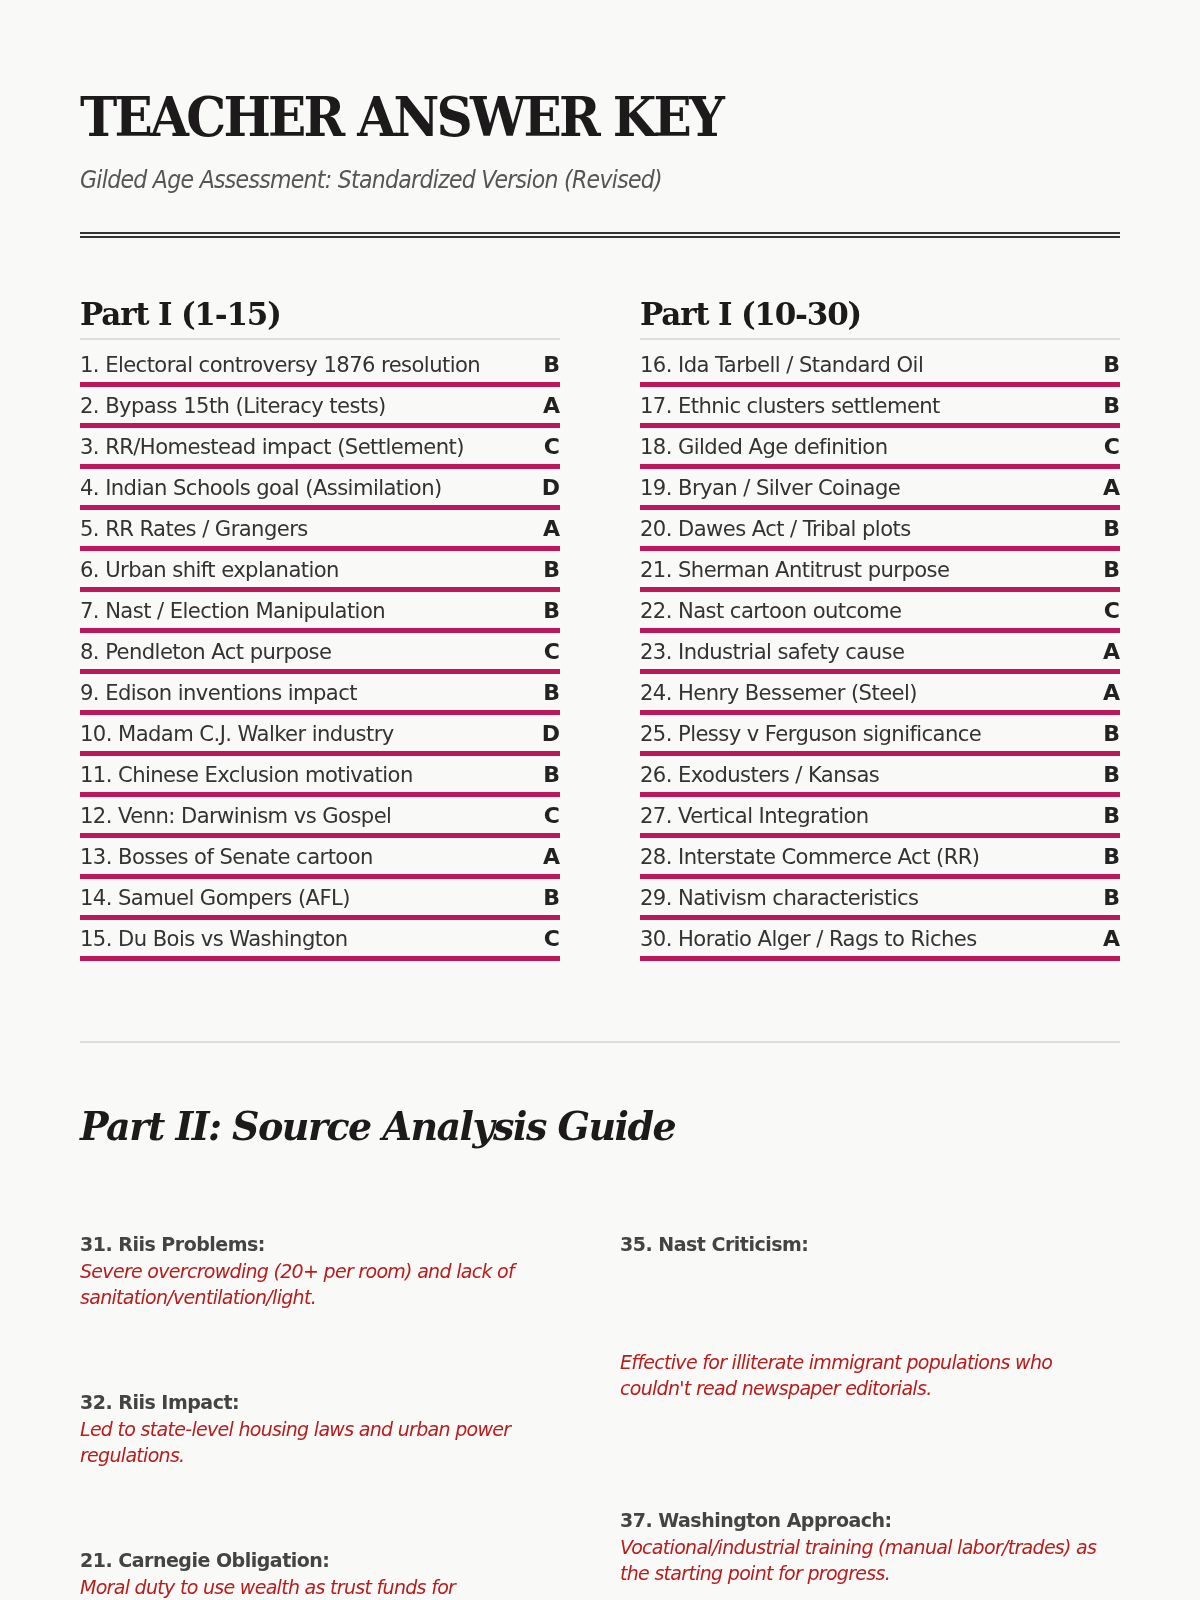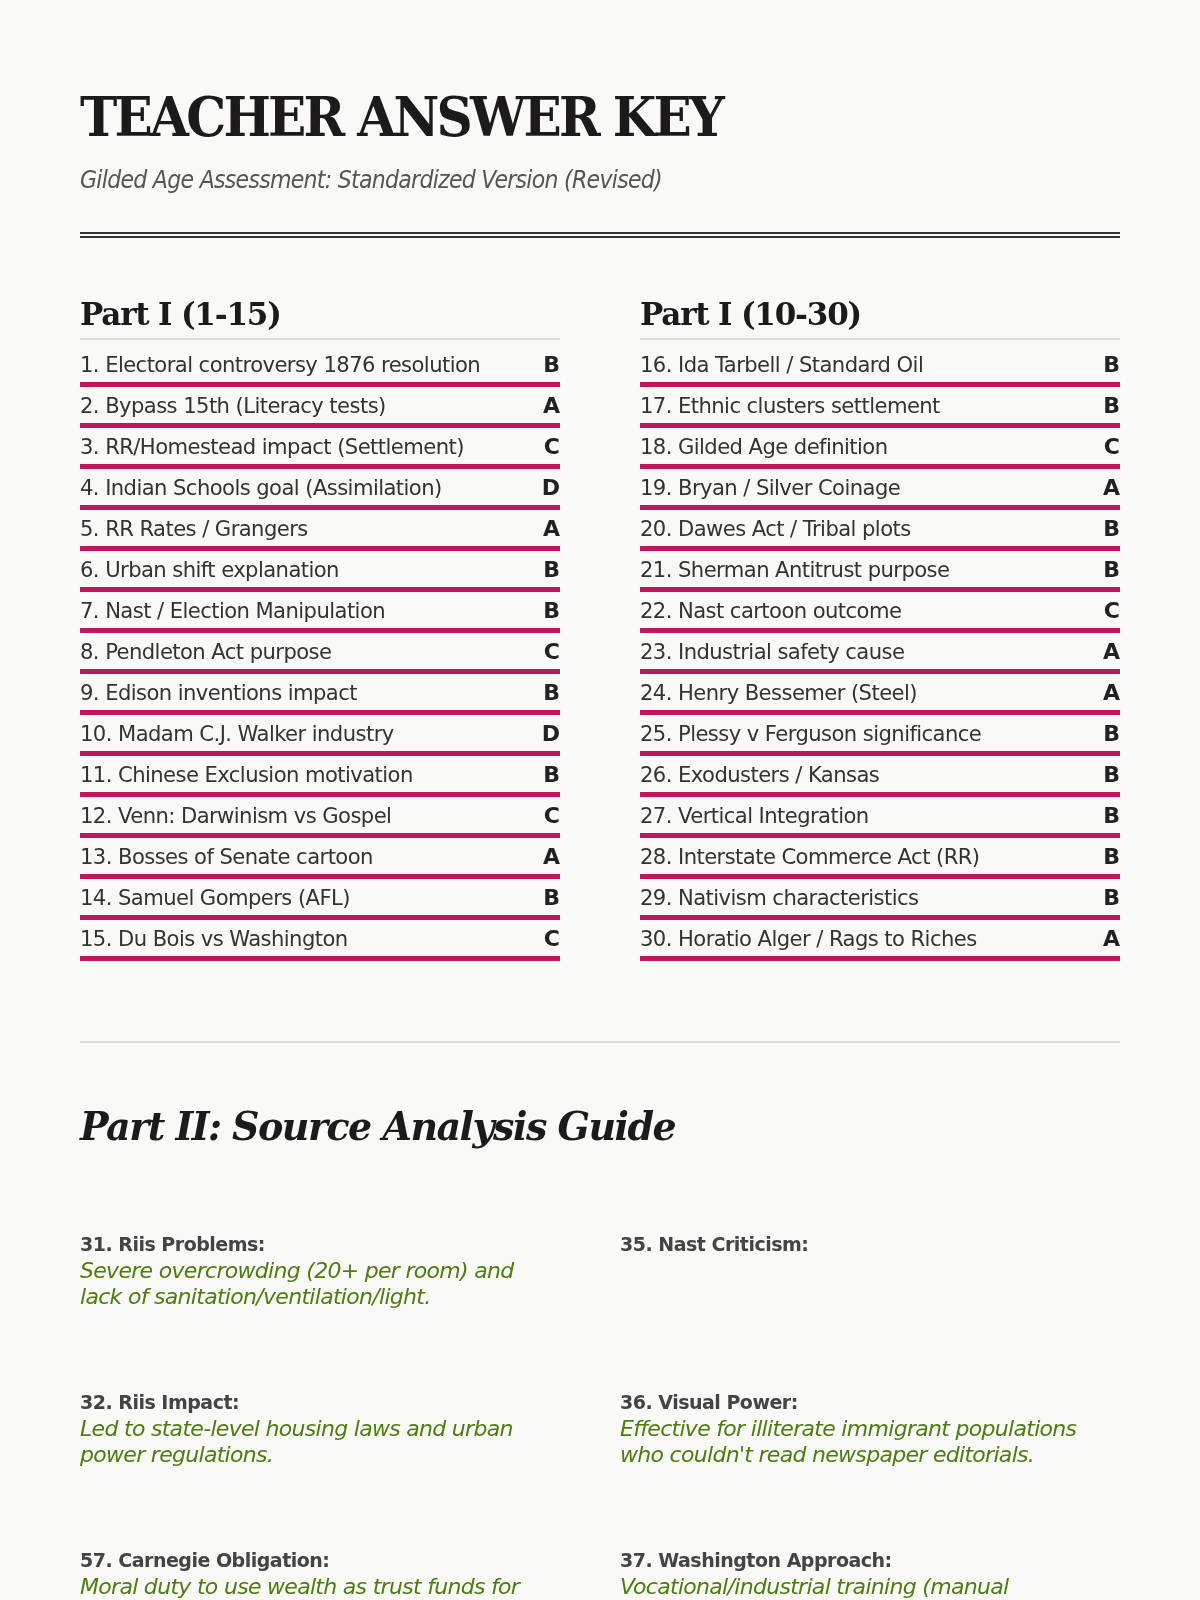--- a/index.html
+++ b/index.html
@@ -120,22 +120,22 @@
     .g-label {
       font-weight: bold;
       font-size: 19px;
       color: #444;
       line-height: 27px;
       letter-spacing: -0.5px;
       margin-top: 40px;
     }
     .g-desc {
       font-style: italic;
-      font-size: 22px;
-      color: #4d7c0f;
+      font-size: 19px;
+      color: #b91c1c;
       line-height: 26px;
       letter-spacing: -0.7px;
     }
   </style>
 </head>
 <body>
 
 <div class="page">
   <h1 class="title">TEACHER ANSWER KEY</h1>
   <div class="subtitle">Gilded Age Assessment: Standardized Version (Revised)</div>
@@ -282,34 +282,33 @@
     <div>
         <div class="g-item">
           <div class="g-label">31. Riis Problems:</div>
           <div class="g-desc">Severe overcrowding (20+ per room) and lack of sanitation/ventilation/light.</div>
         </div>
         <div class="g-item">
           <div class="g-label">32. Riis Impact:</div>
           <div class="g-desc">Led to state-level housing laws and urban power regulations.</div>
         </div>
         <div class="g-item">
-          <div class="g-label">57. Carnegie Obligation:</div>
+          <div class="g-label">21. Carnegie Obligation:</div>
           <div class="g-desc">Moral duty to use wealth as trust funds for community improvement (philanthropy).</div>
         </div>
         <div class="g-item">
           <div class="g-label">58. Carnegie vs Darwinism:</div>
           <div class="g-desc"></div>
         </div>
       </div>
     <div>
         <div class="g-item">
           <div class="g-label">35. Nast Criticism:</div>
         </div>
         <div class="g-item">
-          <div class="g-label">36. Visual Power:</div>
           <div class="g-desc">Effective for illiterate immigrant populations who couldn't read newspaper editorials.</div>
         </div>
         <div class="g-item">
           <div class="g-label">37. Washington Approach:</div>
           <div class="g-desc">Vocational/industrial training (manual labor/trades) as the starting point for progress.</div>
         </div>
         <div class="g-item">
           <div class="g-label">38. Du Bois Disagreement:</div>
           <div class="g-desc"></div>
         </div>

